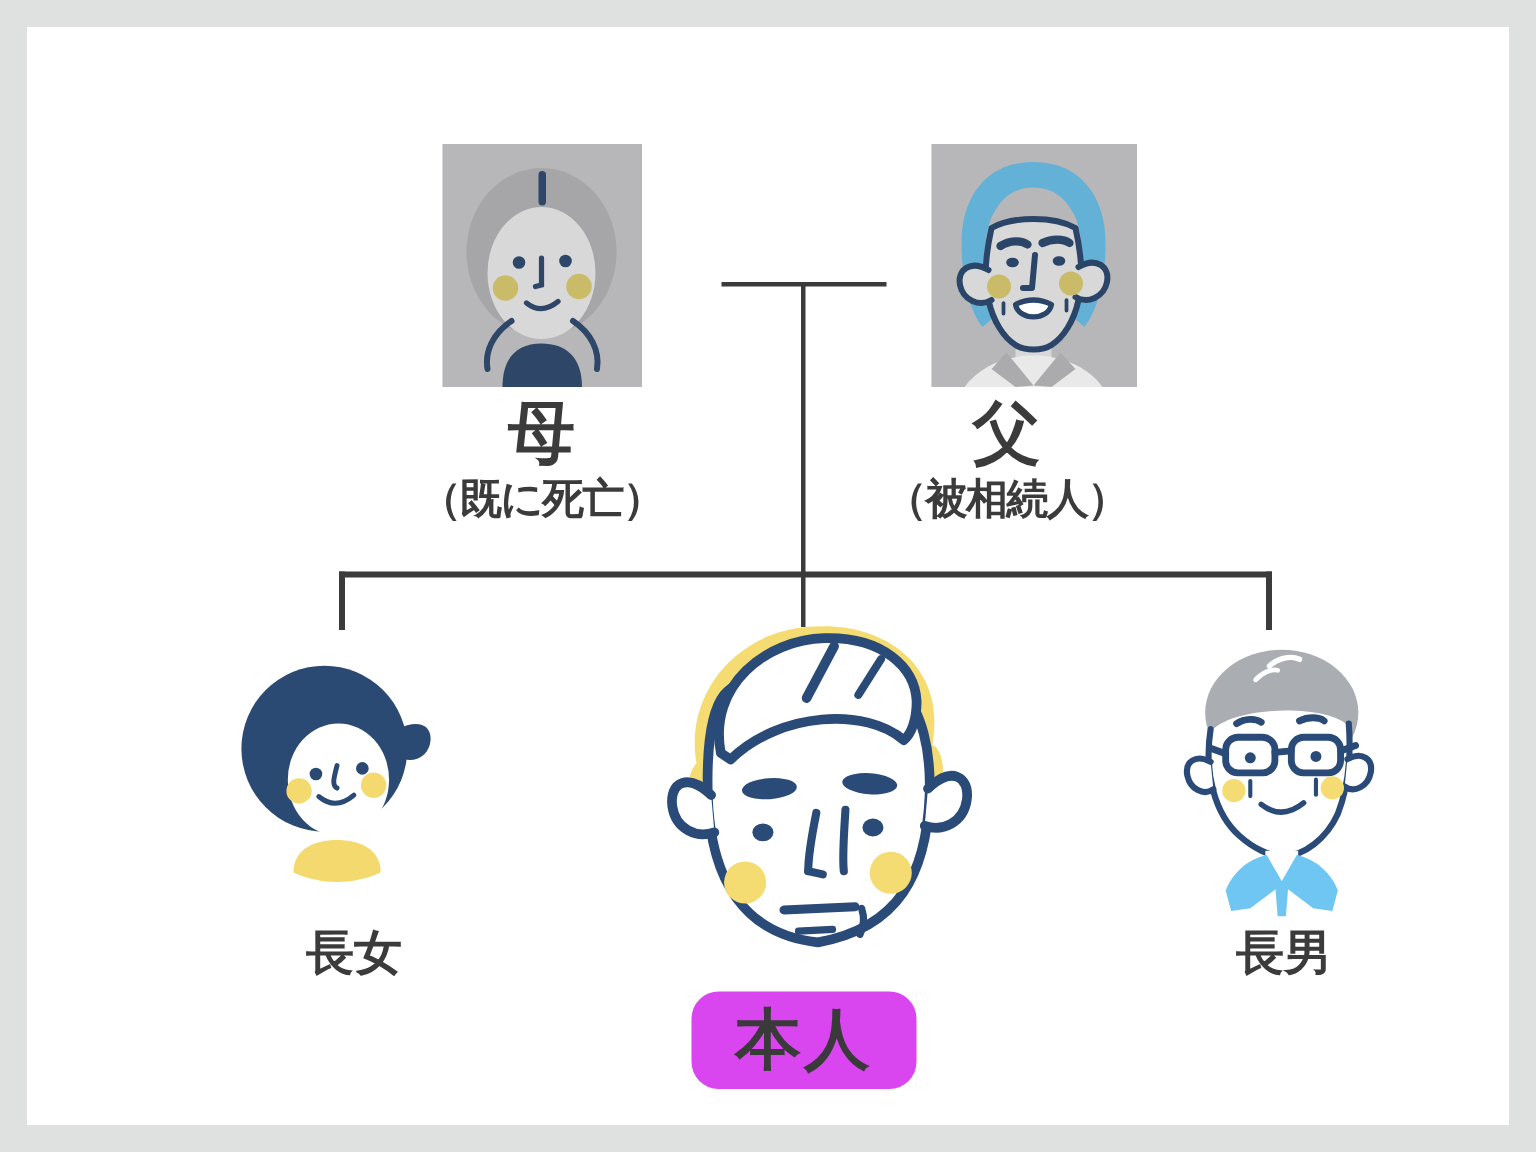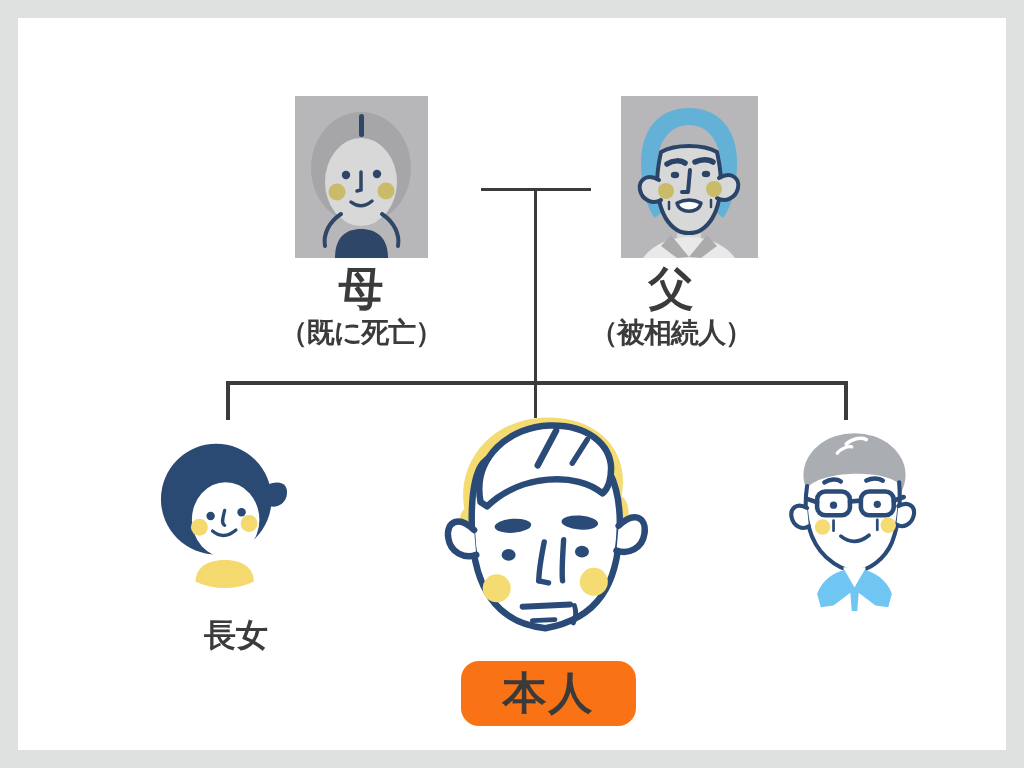--- a/index.html
+++ b/index.html
@@ -21,22 +21,22 @@
   .plabel{
     position:absolute;width:220px;text-align:center;color:#3b3b3b;
   }
   .plabel .name{font-size:45px;font-weight:bold;line-height:1.0;}
   .plabel .note{font-size:28px;font-weight:bold;line-height:1.1;margin-top:7px;letter-spacing:-1px;}
   .clabel{
     position:absolute;width:200px;text-align:center;color:#3b3b3b;
     font-size:32px;font-weight:bold;
   }
   .badge{
-    position:absolute;left:443px;top:643px;width:175px;height:65px;
-    background:#f97316;border-radius:18px;
+    position:absolute;left:443px;top:643px;width:150px;height:65px;
+    background:#d946ef;border-radius:18px;
     display:flex;align-items:center;justify-content:center;
   }
   .badge .txt{font-size:44px;font-weight:bold;color:#3a3a3a;letter-spacing:2px;}
   svg{display:block;}
 </style>
 </head>
 <body>
 
 <div class="panel">
 
@@ -168,14 +168,15 @@
       <path d="M110,105 L110,116" stroke="#2A4A78" stroke-width="3" stroke-linecap="round"></path>
       <circle cx="50" cy="113" r="8.5" fill="#F4DC72"></circle>
       <circle cx="122" cy="111" r="8.5" fill="#F4DC72"></circle>
       <path d="M70,123 Q85,135 101,122" stroke="#2A4A78" stroke-width="4" fill="none" stroke-linecap="round"></path>
       <rect x="73" y="157" width="24" height="18" fill="#ffffff"></rect>
       <path d="M48,201 L44,186 C50,170 64,162 74,160 L86,181 L62,199 Z" fill="#70C6F2"></path>
       <path d="M122,201 L126,186 C120,170 106,162 96,160 L84,181 L108,199 Z" fill="#70C6F2"></path>
       <path d="M80,180 L90,180 L88,205 L82,205 Z" fill="#70C6F2"></path>
     </svg>
   </div>
+  <div class="clabel" style="left:738px;top:596px;">長男</div>
 
 </div>
 
 </body></html>

